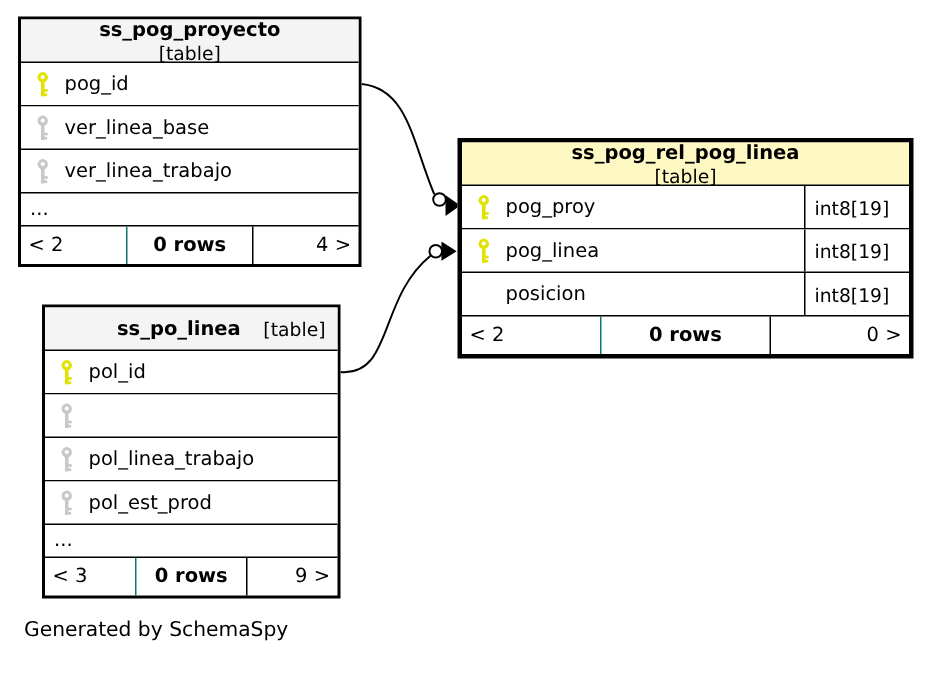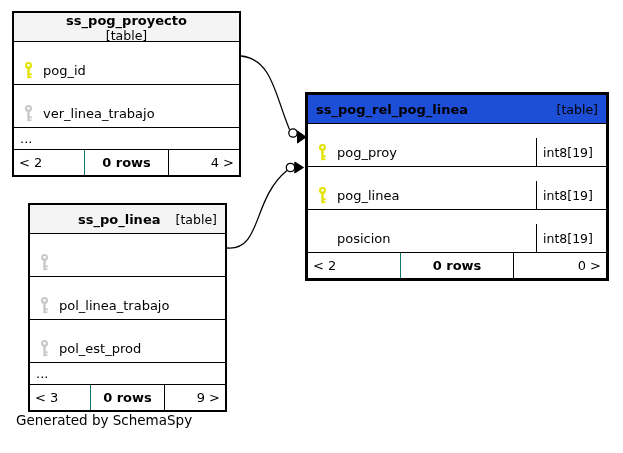--- a/index.html
+++ b/index.html
@@ -30,21 +30,20 @@
   }
   .tname { font-weight: bold; font-size: 13px; }
   .tbadge { font-size: 12.5px; }
 
   .trow {
     display: flex; align-items: stretch;
     height: 29px;
     border-bottom: 1px solid #000;
     box-sizing: border-box;
     background: #fff;
-    margin-top: 14px;
   }
   .cname { flex: 1; display: flex; align-items: center; font-size: 13px; overflow: hidden; }
   .keyicon { width: 11px; height: 19px; margin: 0 9px; flex: none; align-self: center; }
   .keyspacer { width: 11px; margin: 0 9px; flex: none; }
   .ctype {
     width: 70px; flex: none;
     border-left: 1px solid #000;
     display: flex; align-items: center;
     padding-left: 6px; font-size: 12.5px;
     box-sizing: border-box;
@@ -114,32 +113,44 @@
       </div>
       <div class="trow">
         <div class="cname">
           <span class="keyicon"><svg viewBox="0 0 12 20" width="11" height="19" xmlns="http://www.w3.org/2000/svg">
               <circle cx="6" cy="4.6" r="3.8" fill="#c8c8c8"></circle>
               <circle cx="6" cy="4.4" r="1.5" fill="#ffffff"></circle>
               <rect x="4.7" y="7.5" width="2.6" height="11" fill="#c8c8c8"></rect>
               <rect x="7" y="13.2" width="2.6" height="1.9" fill="#c8c8c8"></rect>
               <rect x="7" y="16.3" width="2.2" height="1.9" fill="#c8c8c8"></rect>
             </svg></span>
+          <span>ver_linea_base</span>
+        </div>
+      </div>
+      <div class="trow">
+        <div class="cname">
+          <span class="keyicon"><svg viewBox="0 0 12 20" width="11" height="19" xmlns="http://www.w3.org/2000/svg">
+              <circle cx="6" cy="4.6" r="3.8" fill="#c8c8c8"></circle>
+              <circle cx="6" cy="4.4" r="1.5" fill="#ffffff"></circle>
+              <rect x="4.7" y="7.5" width="2.6" height="11" fill="#c8c8c8"></rect>
+              <rect x="7" y="13.2" width="2.6" height="1.9" fill="#c8c8c8"></rect>
+              <rect x="7" y="16.3" width="2.2" height="1.9" fill="#c8c8c8"></rect>
+            </svg></span>
           <span>ver_linea_trabajo</span>
         </div>
       </div>
       <div class="tellipsis">...</div>
       <div class="tfooter">
         <div class="fcell fleft">&lt; 2</div>
         <div class="fcell fcenter">0 rows</div>
         <div class="fcell fright">4 &gt;</div>
       </div>
     </div>
     <div class="table-box emphasis" style="left: 305px; top: 92px; width: 304px;">
-      <div class="thead" style="background: #1d4ed8;">
+      <div class="thead" style="background: #fef9c3; flex-direction: column;">
         <span class="tname">ss_pog_rel_pog_linea</span>
         <span class="tbadge">[table]</span>
       </div>
       <div class="trow">
         <div class="cname">
           <span class="keyicon"><svg viewBox="0 0 12 20" width="11" height="19" xmlns="http://www.w3.org/2000/svg">
               <circle cx="6" cy="4.6" r="3.8" fill="#e2e200"></circle>
               <circle cx="6" cy="4.4" r="1.5" fill="#ffffff"></circle>
               <rect x="4.7" y="7.5" width="2.6" height="11" fill="#e2e200"></rect>
               <rect x="7" y="13.2" width="2.6" height="1.9" fill="#e2e200"></rect>
@@ -176,20 +187,32 @@
       </div>
     </div>
     <div class="table-box" style="left: 28px; top: 203px; width: 199px;">
       <div class="thead" style="background: rgb(244, 244, 244); padding-left: 48px;">
         <span class="tname">ss_po_linea</span>
         <span class="tbadge">[table]</span>
       </div>
       <div class="trow">
         <div class="cname">
           <span class="keyicon"><svg viewBox="0 0 12 20" width="11" height="19" xmlns="http://www.w3.org/2000/svg">
+              <circle cx="6" cy="4.6" r="3.8" fill="#e2e200"></circle>
+              <circle cx="6" cy="4.4" r="1.5" fill="#ffffff"></circle>
+              <rect x="4.7" y="7.5" width="2.6" height="11" fill="#e2e200"></rect>
+              <rect x="7" y="13.2" width="2.6" height="1.9" fill="#e2e200"></rect>
+              <rect x="7" y="16.3" width="2.2" height="1.9" fill="#e2e200"></rect>
+            </svg></span>
+          <span>pol_id</span>
+        </div>
+      </div>
+      <div class="trow">
+        <div class="cname">
+          <span class="keyicon"><svg viewBox="0 0 12 20" width="11" height="19" xmlns="http://www.w3.org/2000/svg">
               <circle cx="6" cy="4.6" r="3.8" fill="#c8c8c8"></circle>
               <circle cx="6" cy="4.4" r="1.5" fill="#ffffff"></circle>
               <rect x="4.7" y="7.5" width="2.6" height="11" fill="#c8c8c8"></rect>
               <rect x="7" y="13.2" width="2.6" height="1.9" fill="#c8c8c8"></rect>
               <rect x="7" y="16.3" width="2.2" height="1.9" fill="#c8c8c8"></rect>
             </svg></span>
         </div>
       </div>
       <div class="trow">
         <div class="cname">

